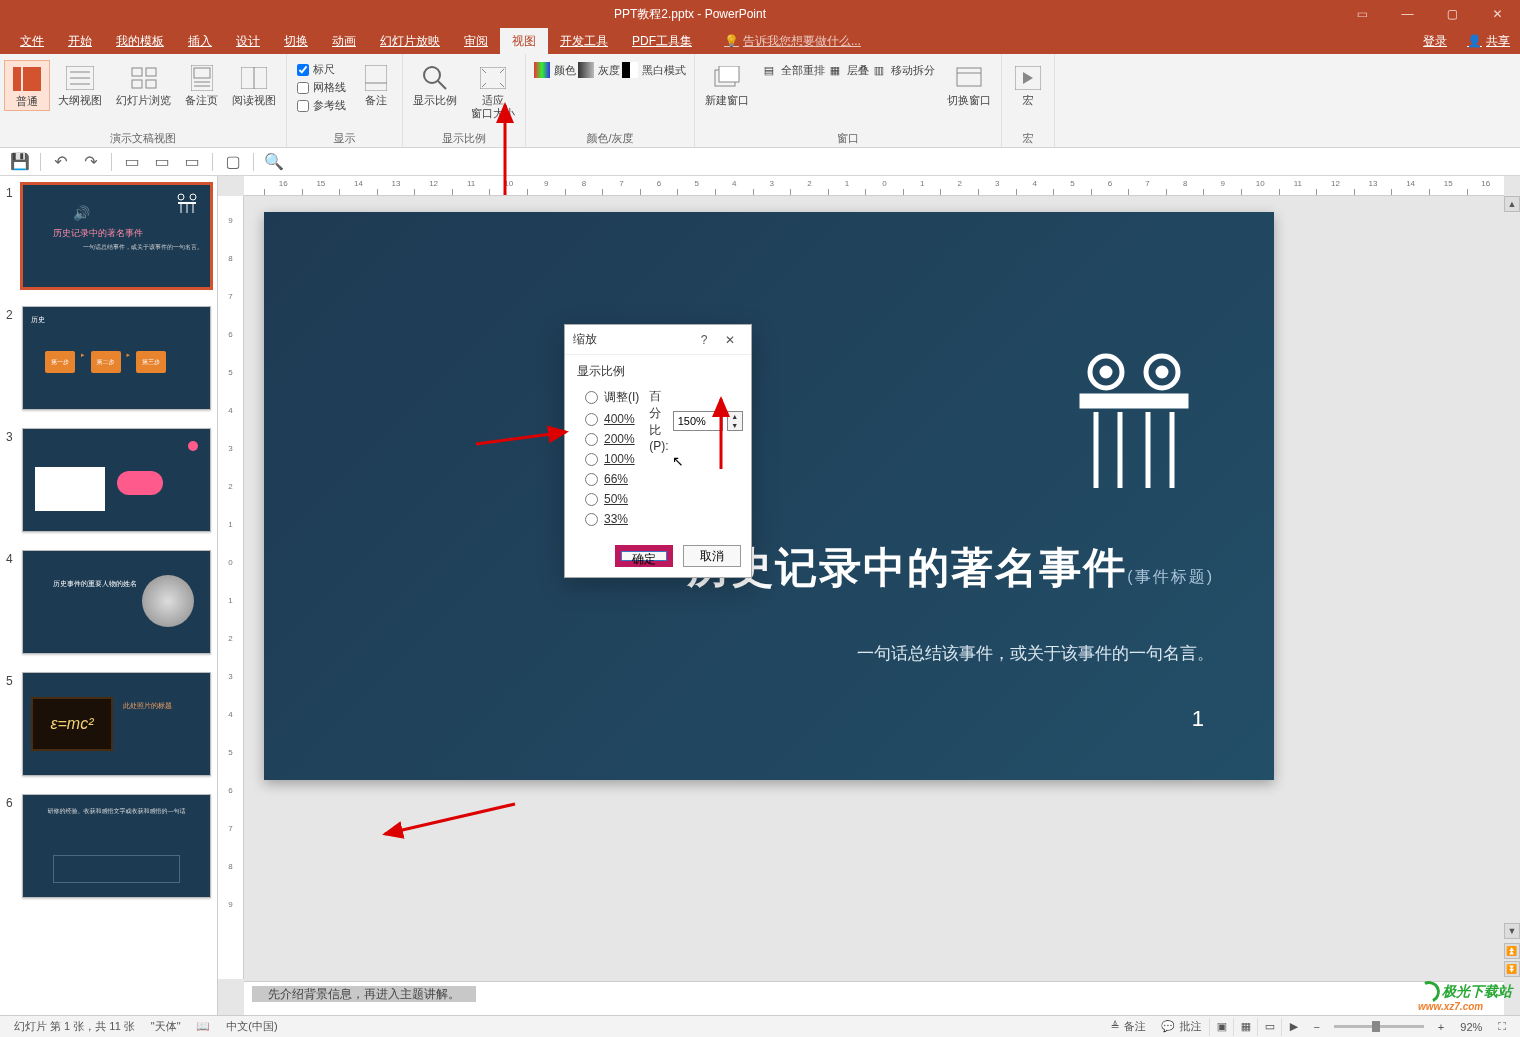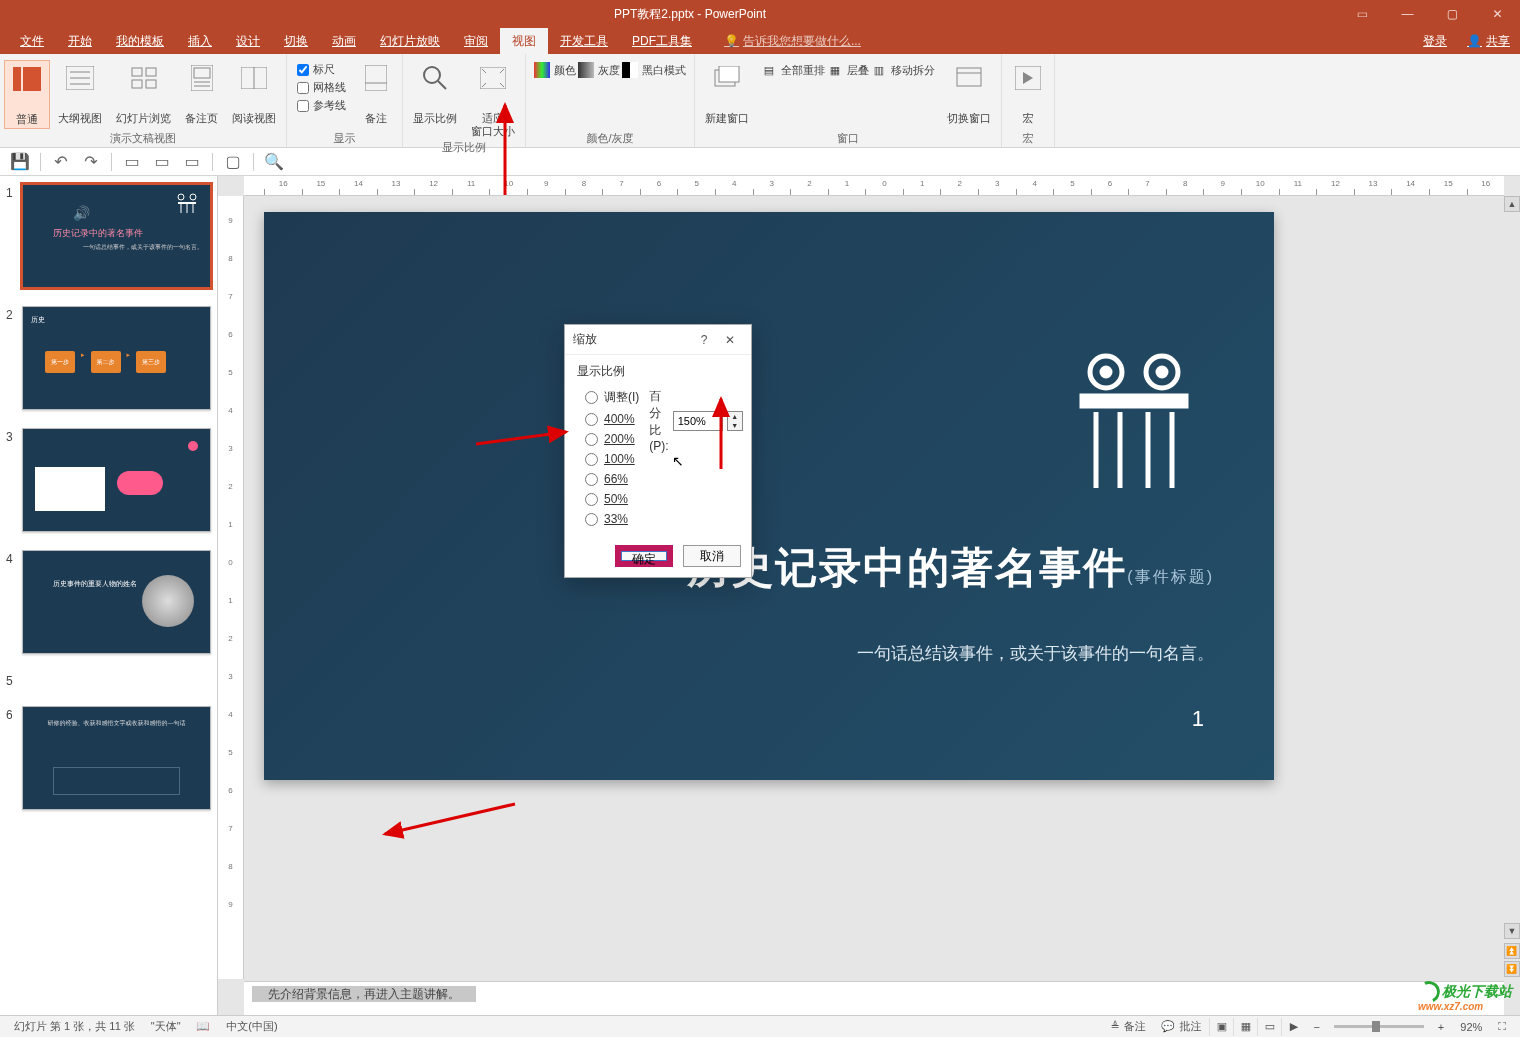--- a/index.html
+++ b/index.html
@@ -18,21 +18,21 @@
 .menu-row .tab.active { background: #f3f3f3; color: #b7472a; }
 .menu-row .tell-me { margin-left: 20px; opacity: 0.7; display:flex; align-items:center; gap:4px;}
 .menu-row .spacer { flex: 1; }
 .menu-row .right-btn { padding: 0 10px; display:flex; align-items:center; gap:4px;}
 
 
 .ribbon { height: 94px; background: #f3f3f3; border-bottom: 1px solid #d4d4d4; display: flex; font-size: 11px; color: #444; }
 .ribbon-group { display: flex; flex-direction: column; border-right: 1px solid #e0e0e0; padding: 2px 4px 0 4px; }
 .ribbon-group .group-body { flex: 1; display: flex; align-items: flex-start; gap: 2px; padding-top: 4px; }
 .ribbon-group .group-label { text-align: center; font-size: 11px; color: #666; padding-bottom: 2px; height:16px;}
-.rb-btn-lg { display: flex; flex-direction: column; align-items: center; justify-content: flex-start; padding: 2px 6px; min-width: 40px; gap:18px; cursor:pointer;}
+.rb-btn-lg { display: flex; flex-direction: column; align-items: center; justify-content: flex-start; padding: 2px 6px; min-width: 40px; gap:0; cursor:pointer;}
 .rb-btn-lg .rb-icon { width: 32px; height: 32px; display:flex; align-items:center; justify-content:center; }
 .rb-btn-lg .rb-label { font-size: 11px; line-height: 13px; text-align: center; }
 .rb-btn-lg.highlight { background: #fde2d5; border:1px solid #f0b090;}
 .rb-checks { display: flex; flex-direction: column; gap: 3px; padding: 2px 6px; font-size: 11px;}
 .rb-checks label { display: flex; align-items: center; gap: 4px; }
 .rb-small-col { display:flex; flex-direction:row; gap:2px; padding:2px 4px;}
 .rb-small-row { display:flex; align-items:center; gap:4px; font-size:11px;}
 .rb-small-icon { width:16px; height:16px; display:inline-flex; align-items:center; justify-content:center;}
 
 
@@ -390,20 +390,24 @@
     </div>
     <div class="thumb-item">
       <div class="thumb-num">4</div>
       <div class="thumb-slide">
         <div style="position:absolute;left:30px;top:28px;font-size:7px;">历史事件的重要人物的姓名</div>
         <div style="position:absolute;right:16px;top:24px;width:52px;height:52px;border-radius:50%;background:radial-gradient(circle,#ddd,#888);"></div>
       </div>
     </div>
     <div class="thumb-item">
       <div class="thumb-num">5</div>
+      <div class="thumb-slide">
+        <div style="position:absolute;left:8px;top:24px;width:82px;height:54px;background:#1a1008;border:2px solid #4a2c10;display:flex;align-items:center;justify-content:center;color:#f0d070;font-size:16px;font-style:italic;">ε=mc²</div>
+        <div style="position:absolute;left:100px;top:28px;font-size:7px;color:#f0a060;">此处照片的标题</div>
+      </div>
     </div>
     <div class="thumb-item">
       <div class="thumb-num">6</div>
       <div class="thumb-slide">
         <div style="position:absolute;left:14px;top:12px;right:14px;font-size:6px;color:#ddd;text-align:center;">研修的经验、收获和感悟文字或收获和感悟的—句话</div>
         <div style="position:absolute;left:30px;bottom:14px;right:30px;height:28px;border:1px solid #4a6a82;"></div>
       </div>
     </div>
   </div>
 

